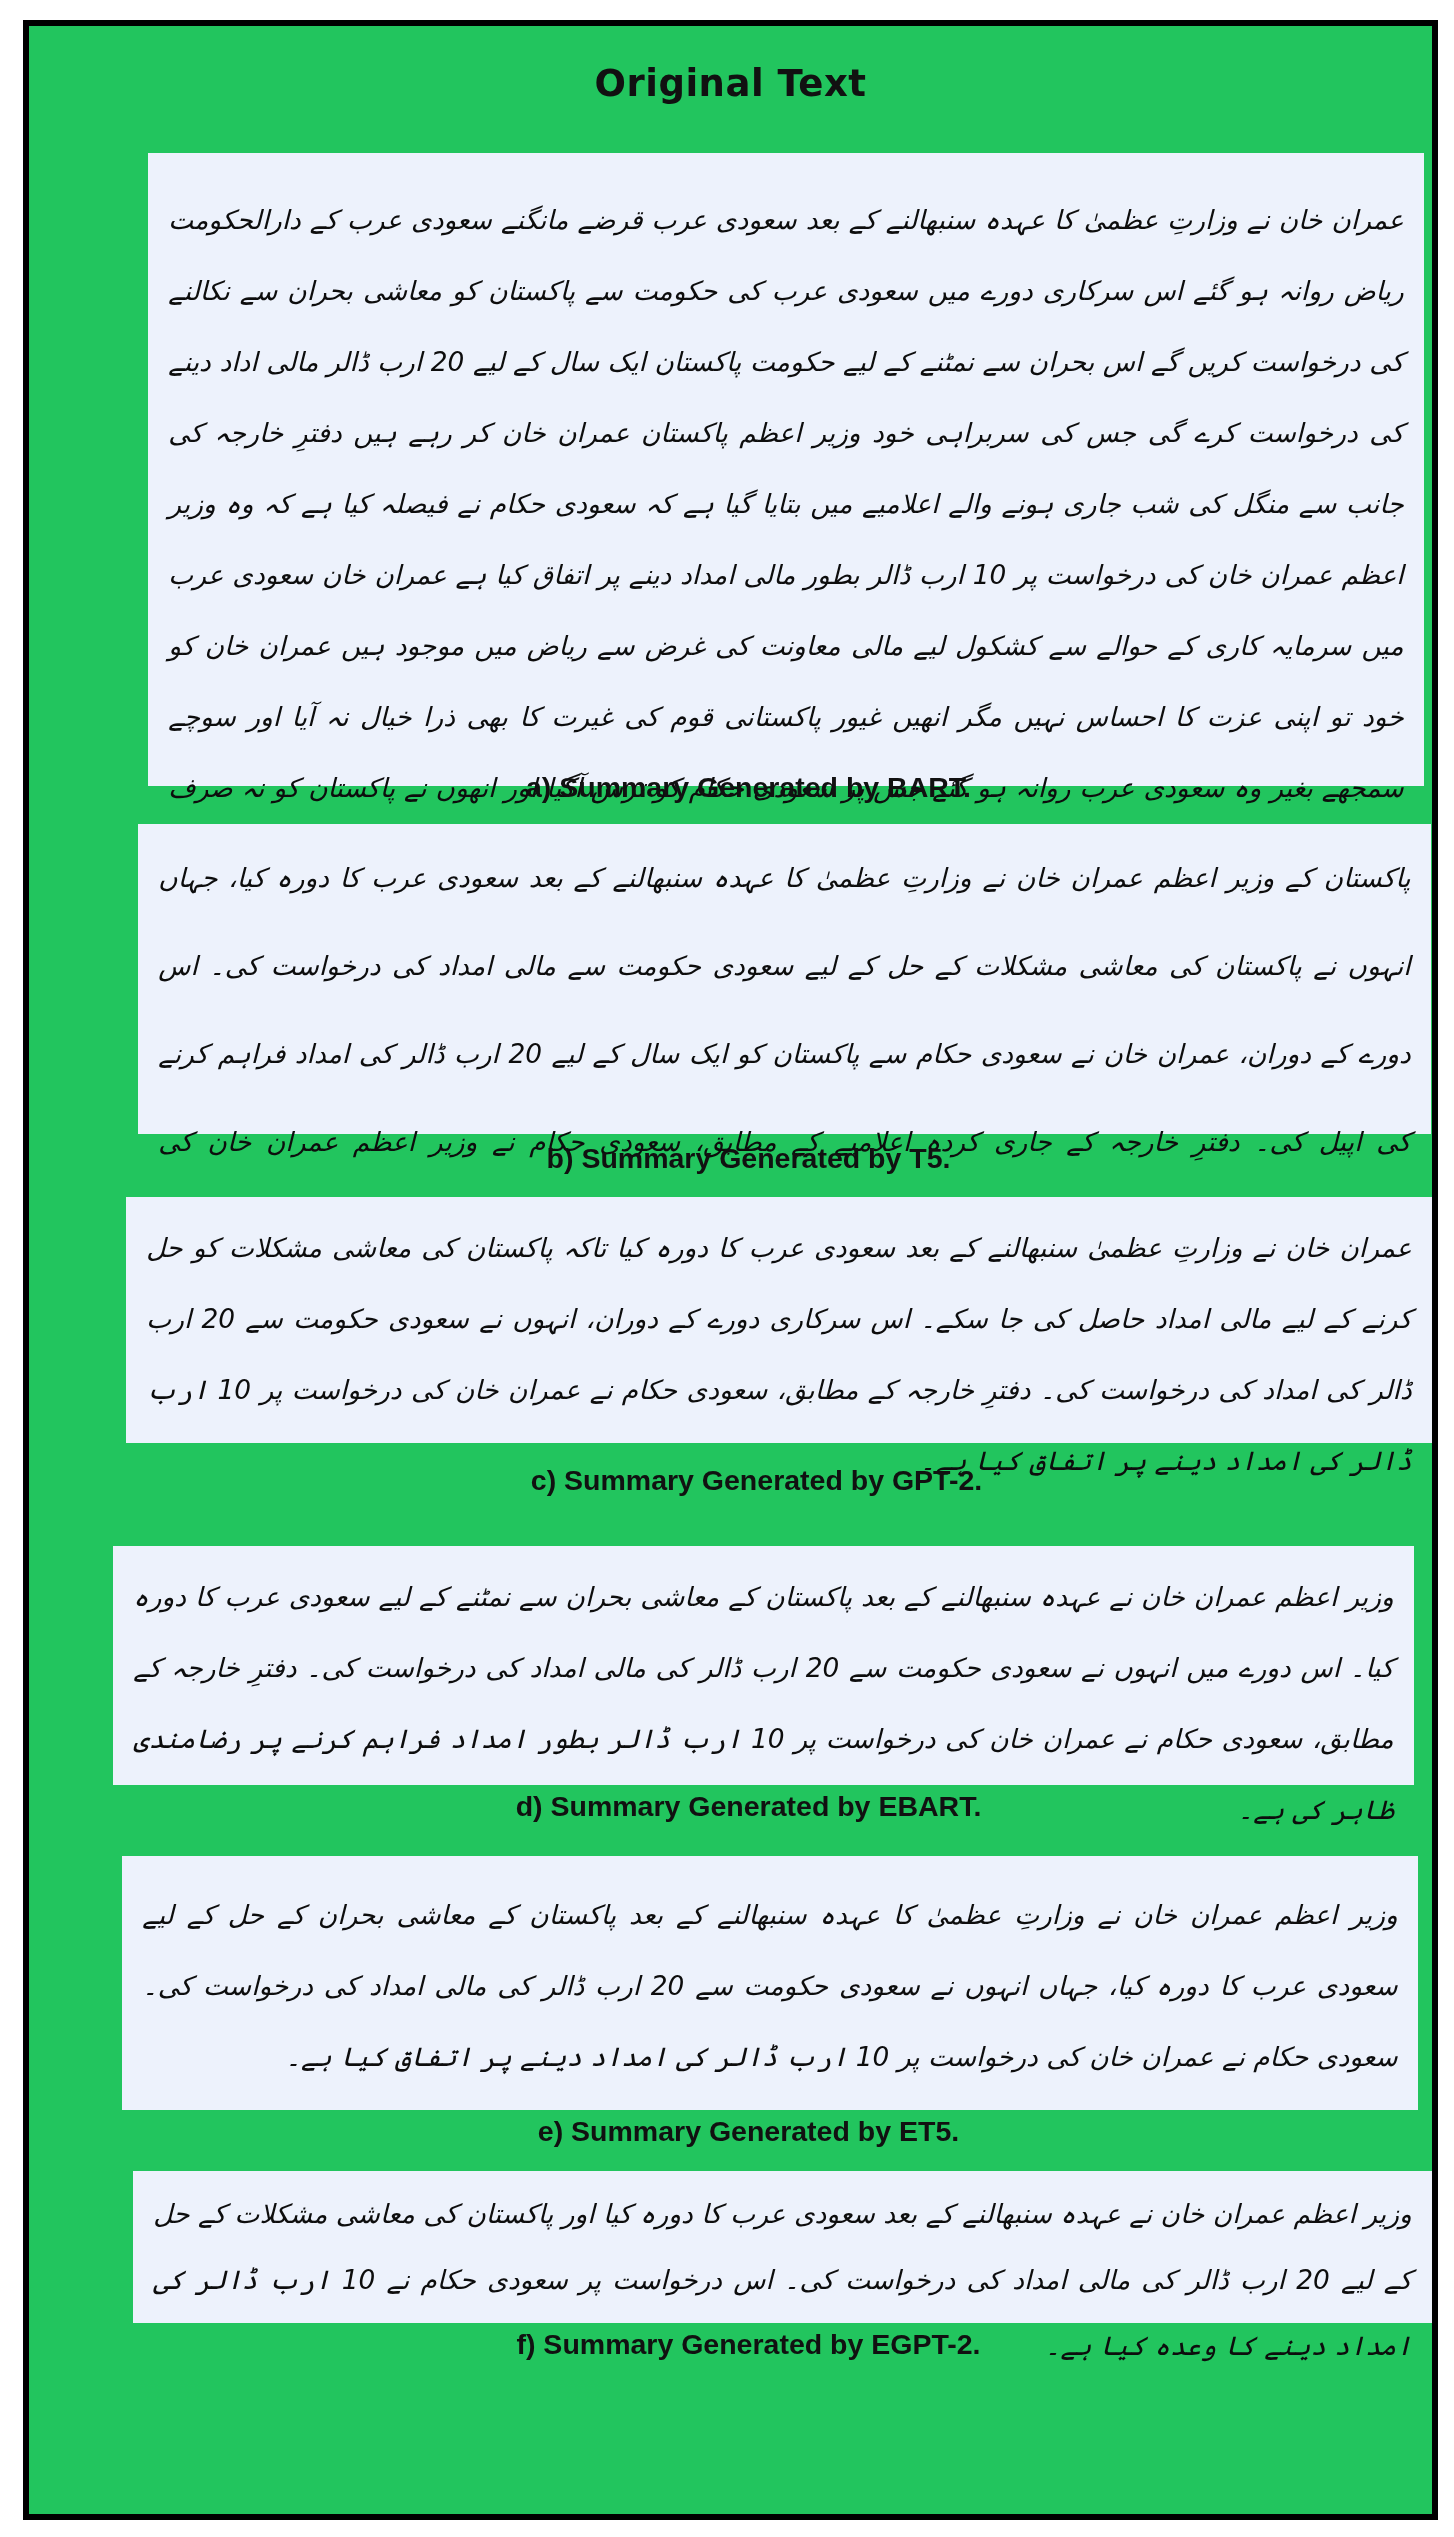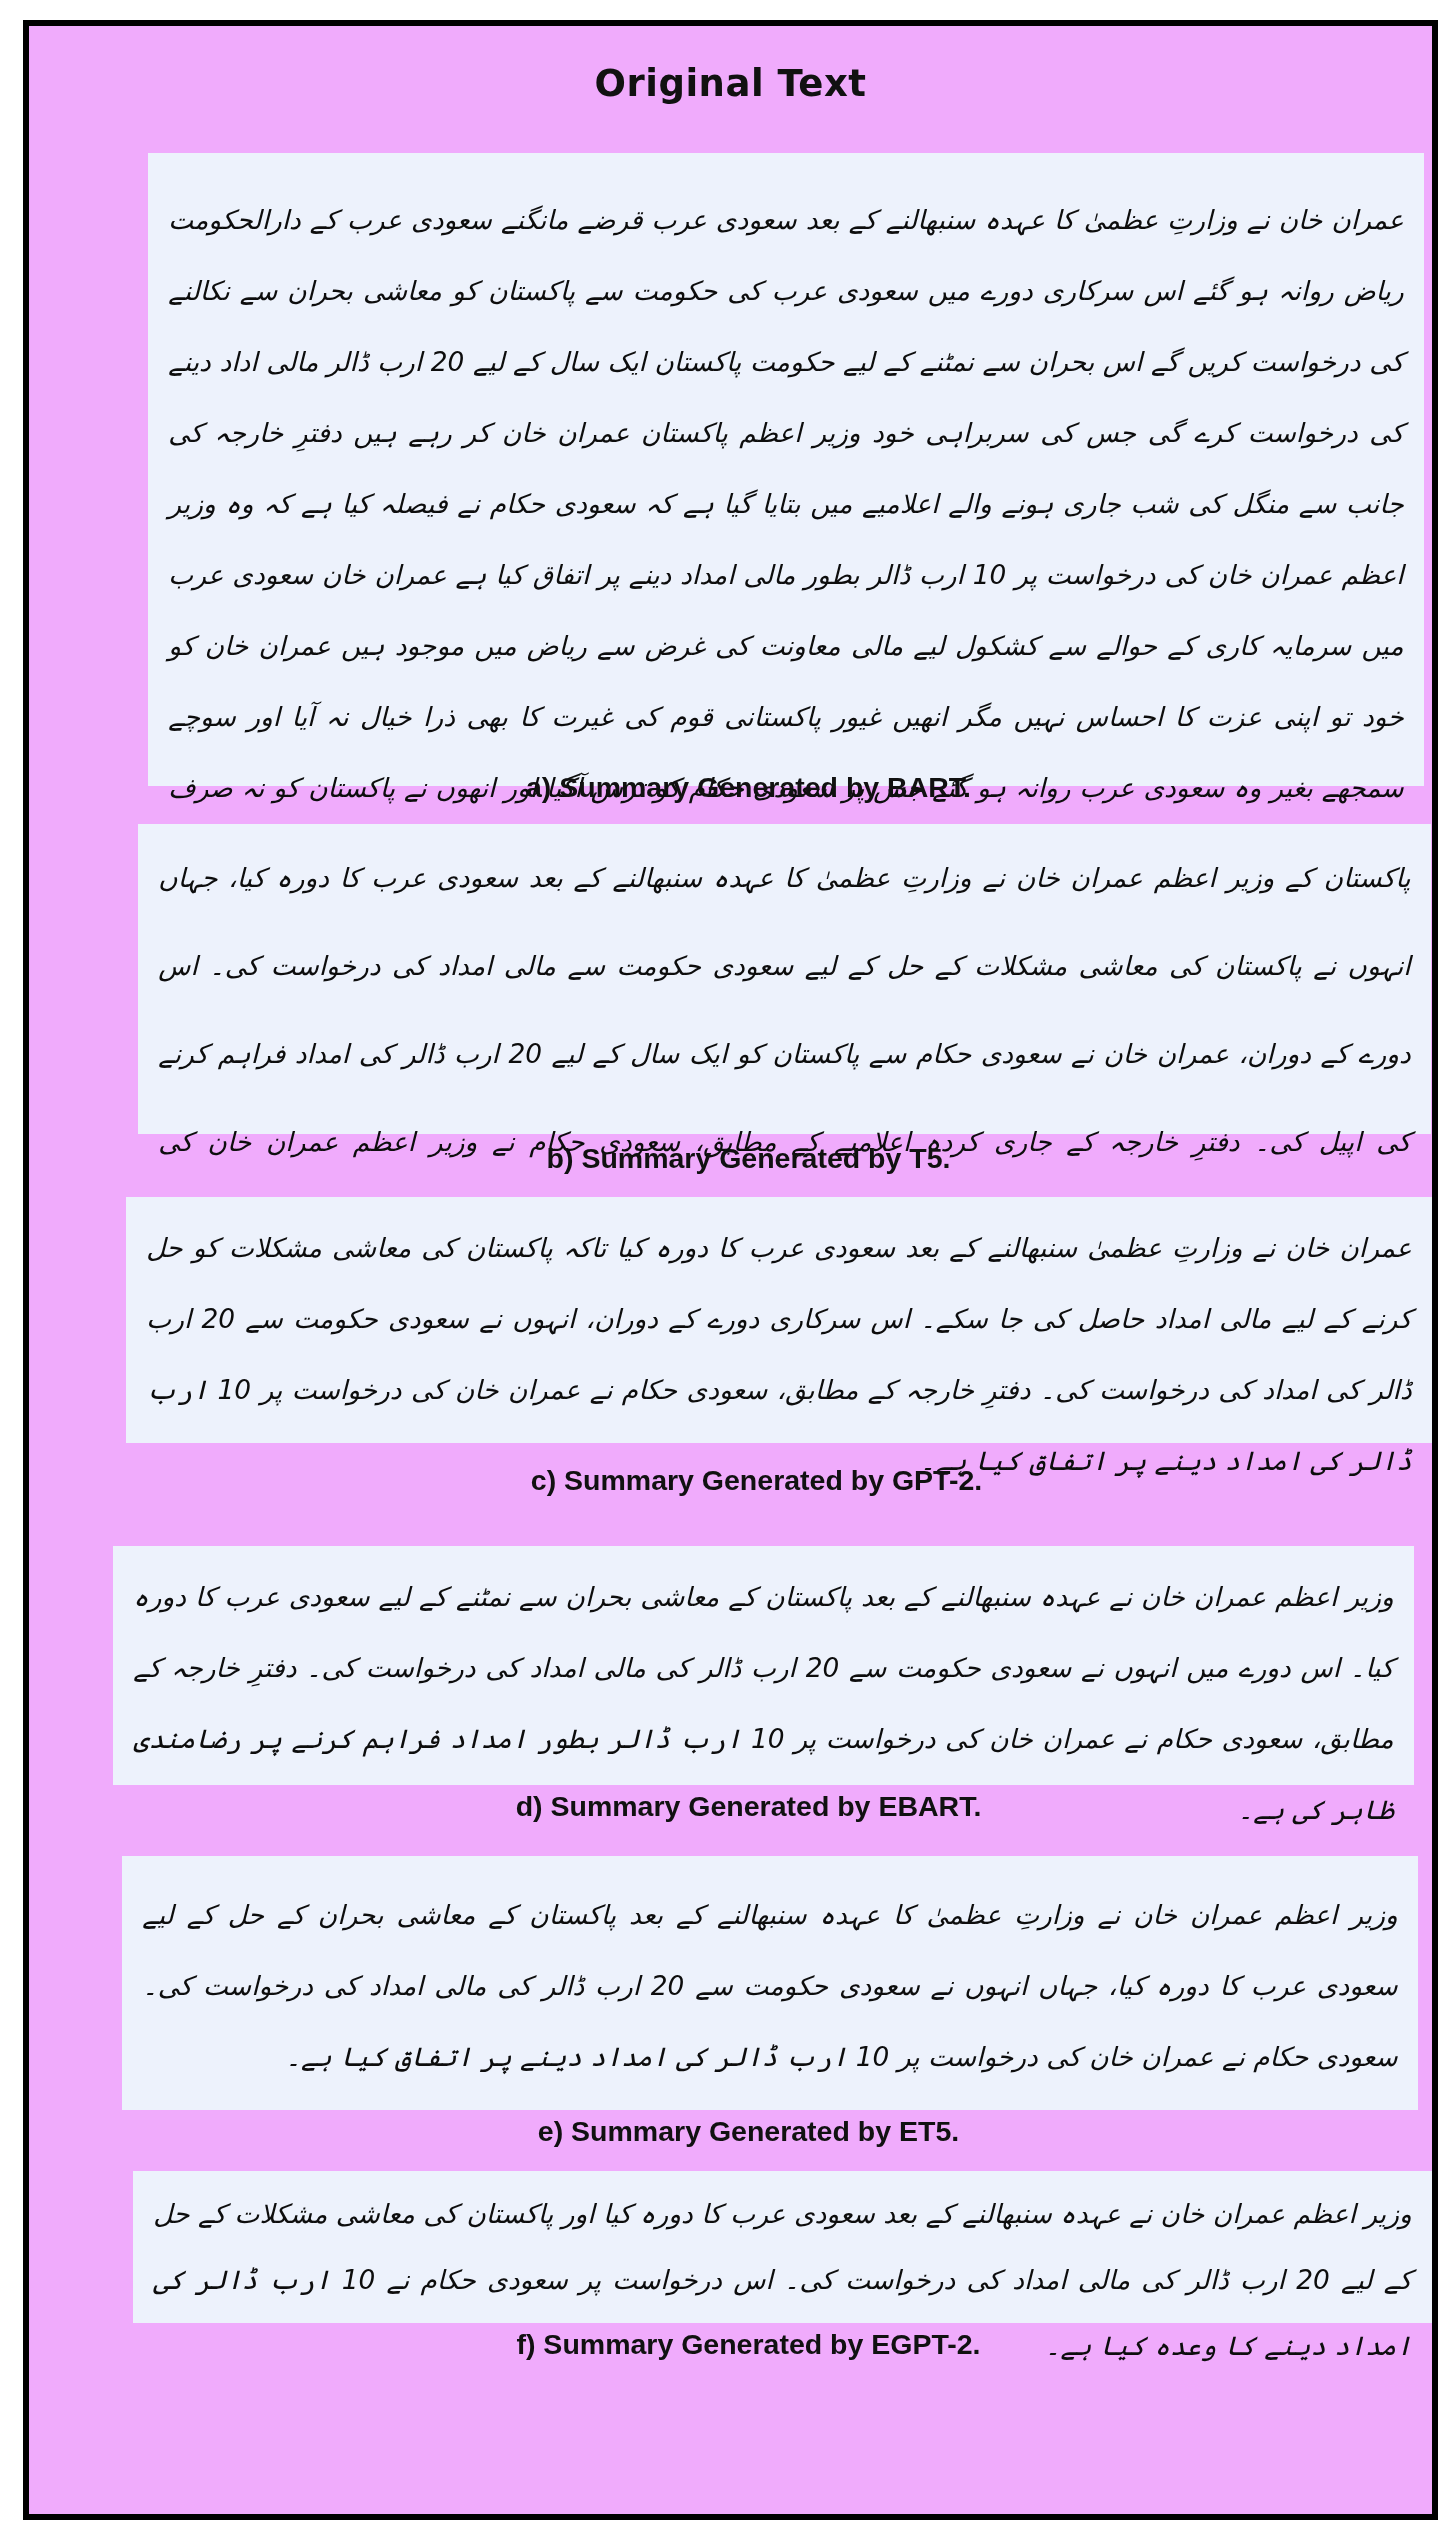--- a/index.html
+++ b/index.html
@@ -14,21 +14,21 @@
     overflow: hidden;
     font-family: "DejaVu Sans", sans-serif;
   }
   .frame {
     position: absolute;
     left: 23px;
     top: 20.3px;
     width: 1403px;
     height: 2488px;
     border: 6.1px solid #000000;
-    background: #f0abfc;
+    background: #22c55e;
   }
   .title {
     position: absolute;
     left: 0;
     right: 0;
     top: 36px;
     text-align: center;
     font-family: "DejaVu Sans", sans-serif;
     font-weight: bold;
     font-size: 37px;

